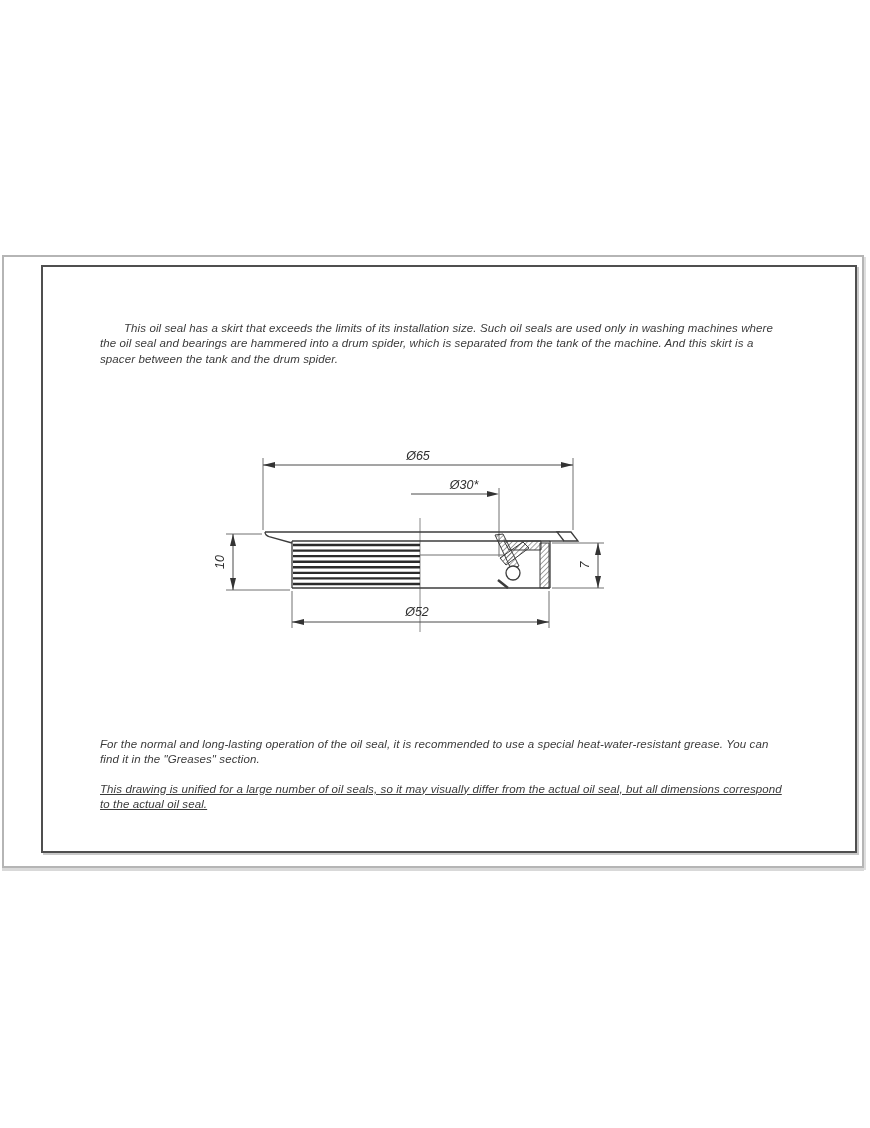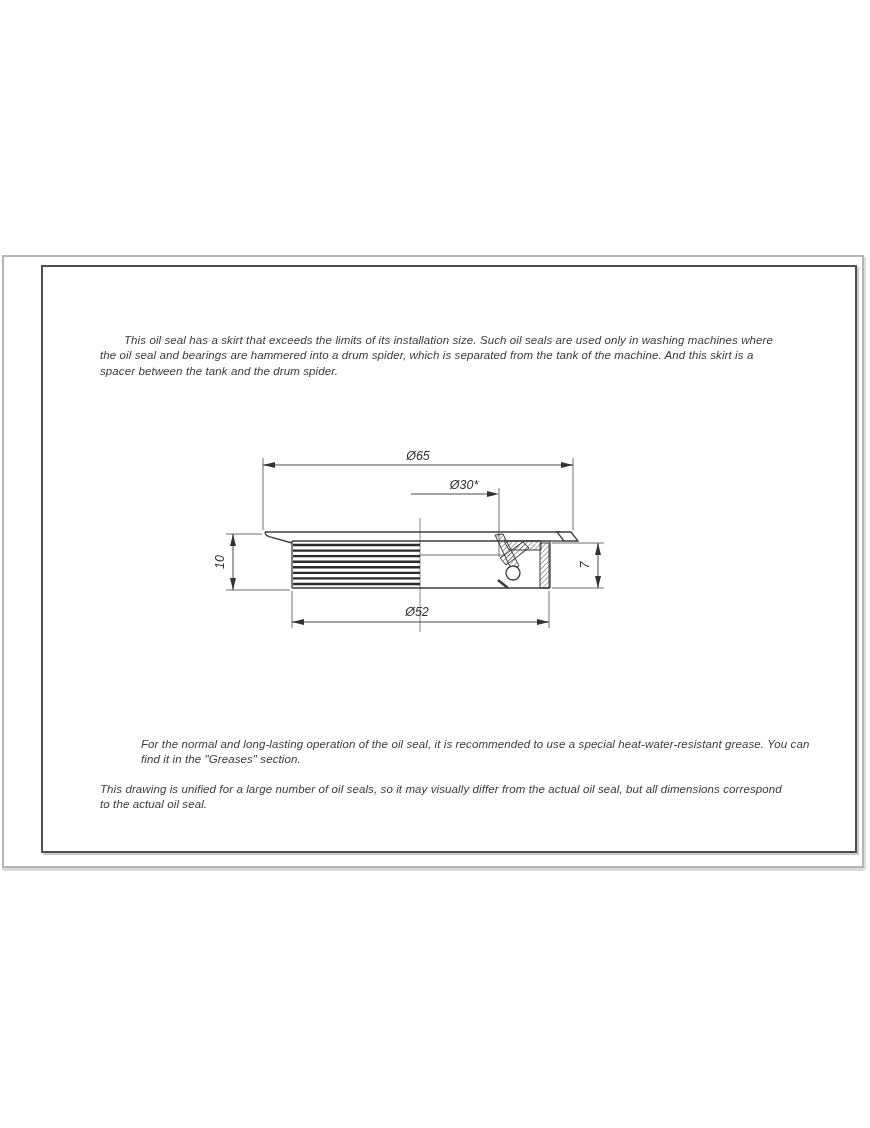--- a/index.html
+++ b/index.html
@@ -37,24 +37,24 @@
   .para {
     position: absolute;
     left: 57px;
     width: 682px;
     font-size: 11.5px;
     font-style: italic;
     line-height: 15.5px;
     color: #3a3a3a;
     letter-spacing: 0.1px;
   }
-  .para.intro { top: 54px; text-indent: 24px; }
+  .para.intro { top: 42px; text-indent: 24px; }
   .para.footnote { top: 410px; }
-  .para.grease { top: 458px; margin-left: 41px; }
-  .para.unified { top: 503px; }
+  .para.grease { top: 458px; }
+  .para.unified { top: 503px; text-decoration: underline; }
   .drawing-svg {
     position: absolute;
     left: 0;
     top: 0;
     width: 812px;
     height: 584px;
   }
   .dim-text {
     font-family: "Liberation Sans", sans-serif;
     font-style: italic;

